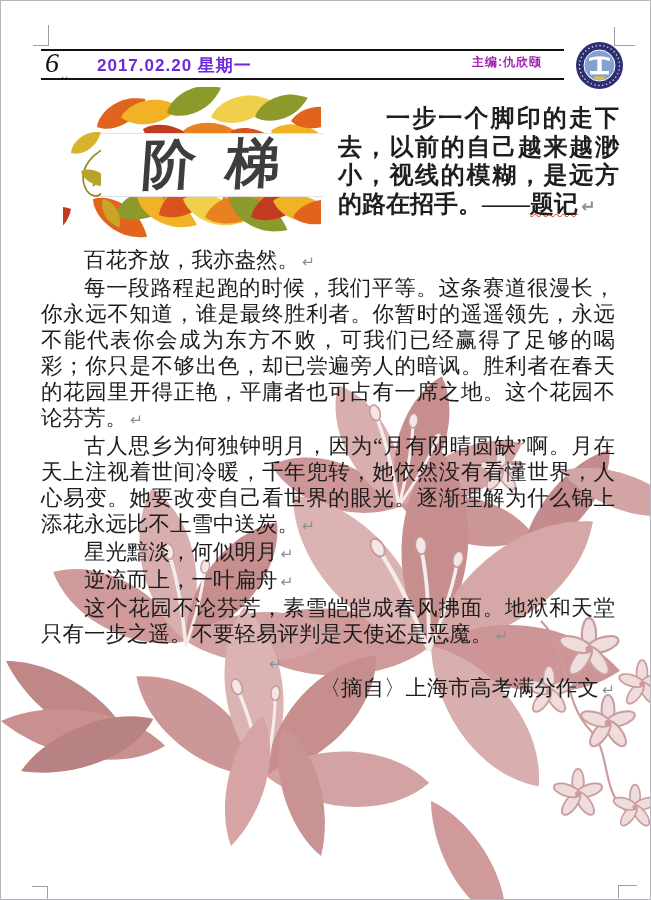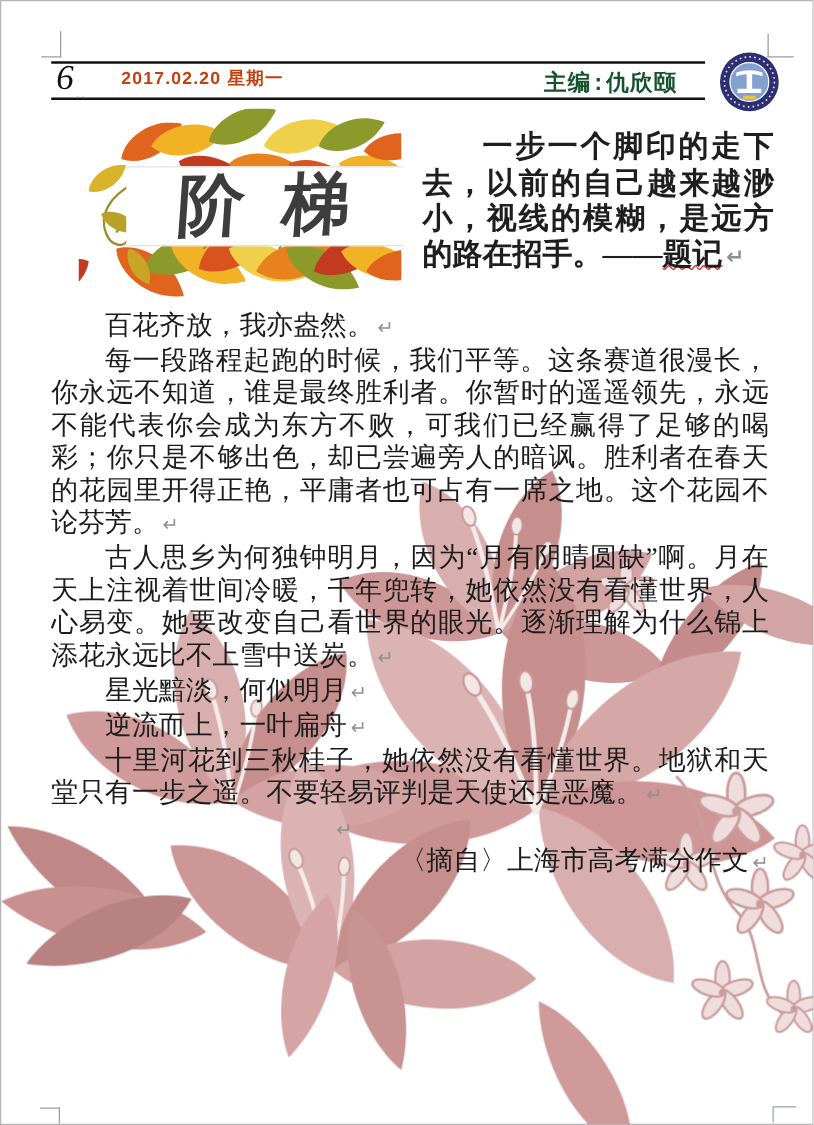--- a/index.html
+++ b/index.html
@@ -15,22 +15,22 @@
   .crop.tl{left:32px;top:24px;width:15px;height:20px;border-right-width:1px;border-bottom-width:1px;}
   .crop.tr{left:613px;top:26px;width:20px;height:18px;border-left-width:1px;border-bottom-width:1px;}
   .crop.bl{left:31px;top:885px;width:15px;height:12px;border-right-width:1px;border-top-width:1px;}
   .crop.br{left:617px;top:884px;width:18px;height:12px;border-left-width:1px;border-top-width:1px;}
   
   .rule{position:absolute;left:40px;width:523px;height:2px;background:#111;z-index:3;}
   .rule.top{top:48px;}
   .rule.bot{top:77px;}
   .page-num{position:absolute;left:44px;top:46px;z-index:4;font-size:28px;font-style:italic;color:#111;}
   .under-dots{position:absolute;left:60px;top:66px;z-index:4;font-size:12px;color:#777;letter-spacing:1px;}
-  .issue-date{position:absolute;left:96px;top:53px;z-index:4;font-family:"Liberation Sans","DejaVu Sans",sans-serif;font-weight:bold;font-size:14px;color:#c2410c;letter-spacing:1px;}
-  .editor{position:absolute;right:108px;top:53px;z-index:4;font-family:Liberation Mono, monospace;font-weight:600;font-size:18px;color:#14532d;letter-spacing:1px;}
+  .issue-date{position:absolute;left:96px;top:53px;z-index:4;font-family:"Liberation Sans","DejaVu Sans",sans-serif;font-weight:bold;font-size:17px;color:#6d28d9;letter-spacing:1px;}
+  .editor{position:absolute;right:108px;top:53px;z-index:4;font-family:Liberation Sans, sans-serif;font-weight:600;font-size:12px;color:#a21caf;letter-spacing:1px;}
   .logo{position:absolute;left:574px;top:40px;width:49px;height:49px;z-index:5;}
   
   .masthead{position:absolute;left:62px;top:86px;width:258px;height:152px;z-index:3;}
   .masthead svg.leaves{position:absolute;left:0;top:0;width:258px;height:152px;}
   .band{position:absolute;left:38px;right:-2px;top:46px;height:62px;background:#fff;border-top:1px solid #e2e2e2;border-bottom:1px solid #e2e2e2;}
   .masthead-title{
     position:absolute;left:38px;width:220px;top:44px;height:66px;line-height:66px;text-align:center;
     font-size:54px;font-weight:bold;color:#3d3d3d;letter-spacing:30px;text-indent:30px;
     transform:skewX(-5deg) rotate(-1deg);
   }
@@ -206,18 +206,18 @@
   <div class="epigraph">
     <span>一步一个脚印的走下去，以前的自己越来越渺小，视线的模糊，是远方的路在招手。——</span><span class="sq-red">题记</span><span class="pilcrow">↵</span>
   </div>
 
   <div class="article">
     <p><span>百花齐放，我亦盎然。</span><span class="pilcrow">↵</span></p>
     <p><span>每一段路程起跑的时候，我们平等。这条赛道很漫长，你永远不知道，谁是最终胜利者。你暂时的遥遥领先，永远不能代表你会成为东方不败，可我们已经赢得了足够的喝彩；你只是不够出色，却已尝遍旁人的暗讽。胜利者在春天的花园里开得正艳，平庸者也可占有一席之地。这个花园不论芬芳。</span><span class="pilcrow">↵</span></p>
     <p><span>古人思乡为何独钟明月，因为“月有阴晴圆缺”啊。月在天上注视着世间冷暖，千年兜转，她依然没有看懂世界，人心易变。她要改变自己看世界的眼光。逐渐理解为什么锦上添花永远比不上雪中送炭。</span><span class="pilcrow">↵</span></p>
     <p><span>星光黯淡，何似明月</span><span class="pilcrow">↵</span></p>
     <p><span>逆流而上，一叶扁舟</span><span class="pilcrow">↵</span></p>
-    <p><span>十里河花到三秋桂子，她依然没有看懂世界。地狱和天堂只有一步之遥。不要轻易评判是天使还是恶魔。</span><span class="pilcrow">↵</span></p>
+    <p><span>这个花园不论芬芳，素雪皑皑成春风拂面。地狱和天堂只有一步之遥。不要轻易评判是天使还是恶魔。</span><span class="pilcrow">↵</span></p>
     <p class="p-empty"><span class="pilcrow">↵</span></p>
     <p class="attribution"><span>〈摘自〉上海市高考满分作文</span><span class="pilcrow">↵</span></p>
   </div>
 
 </div>
 
 </body></html>

